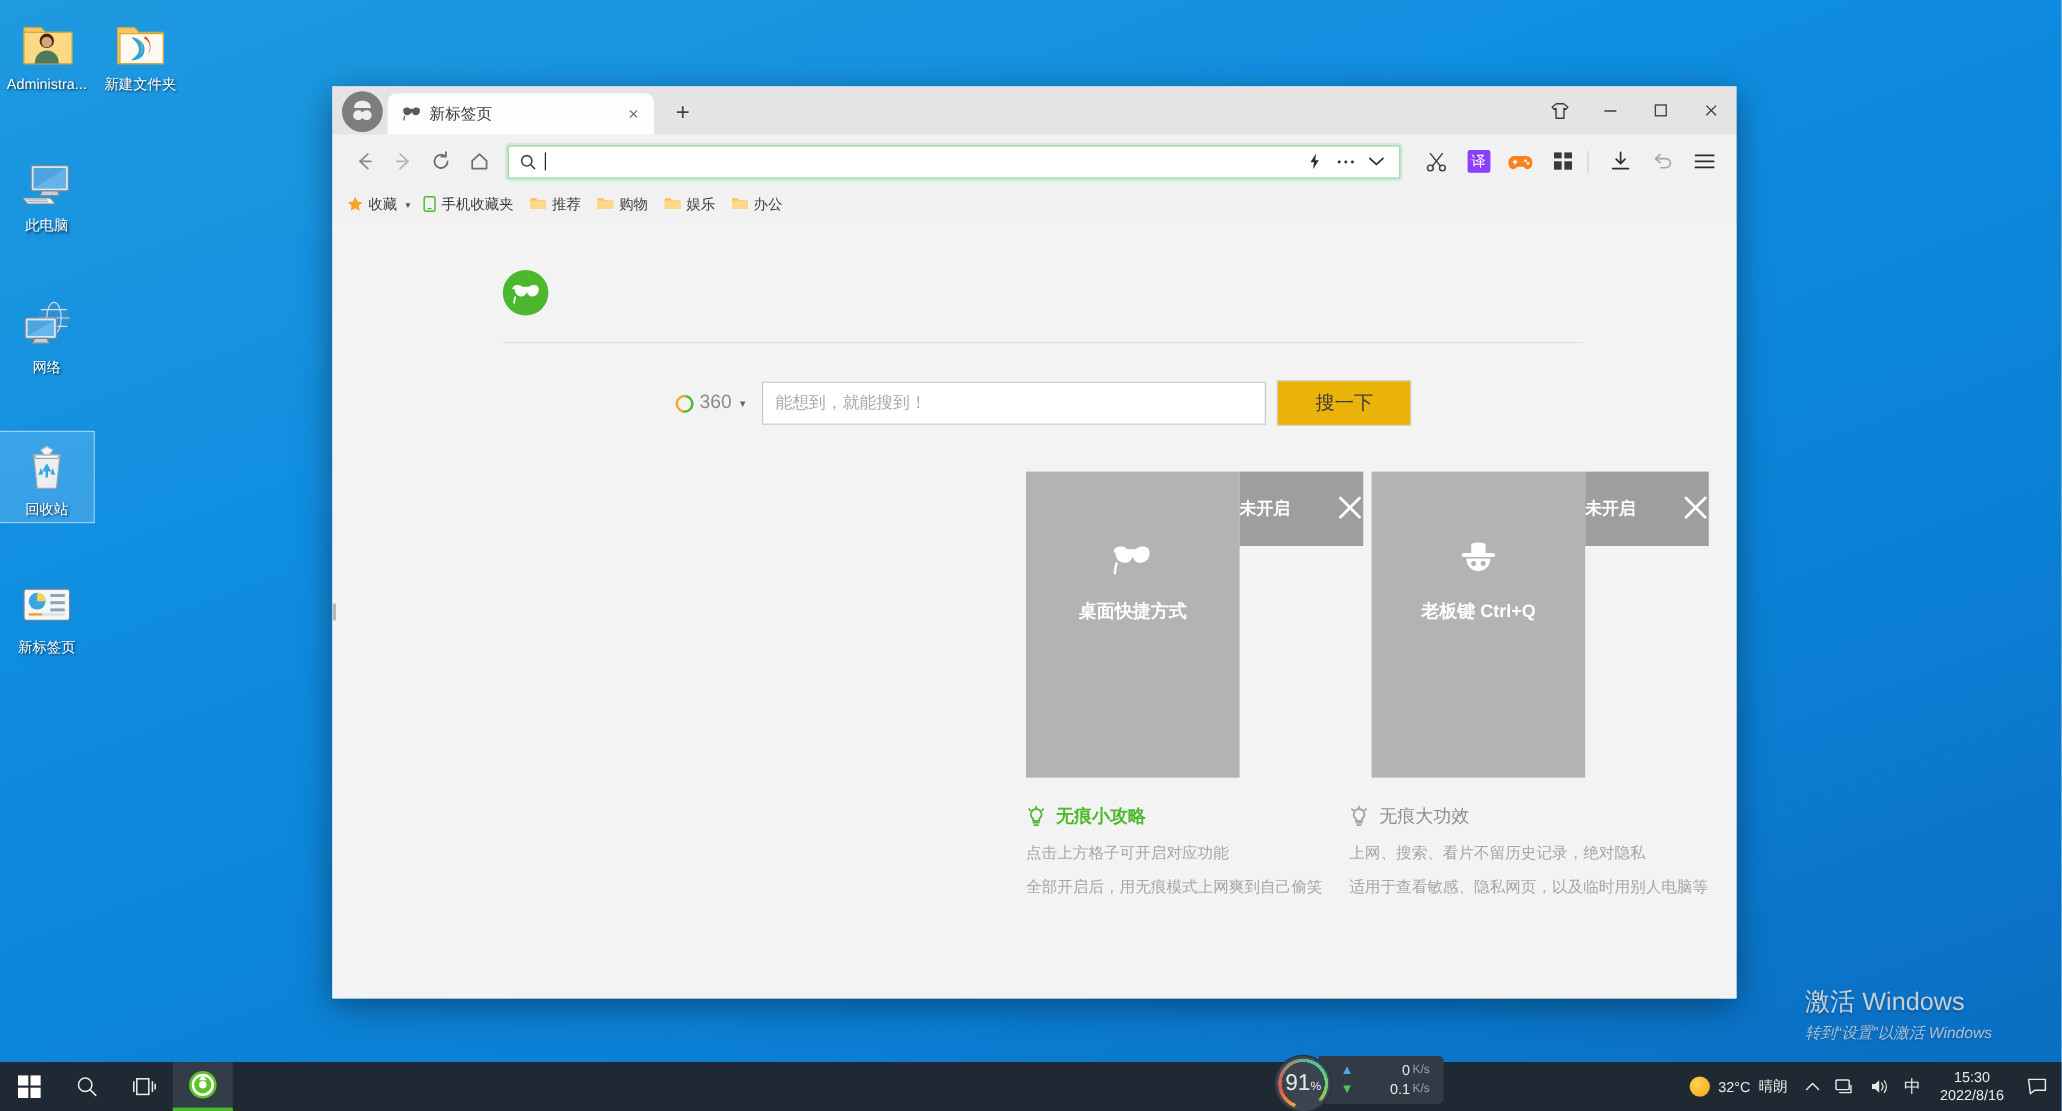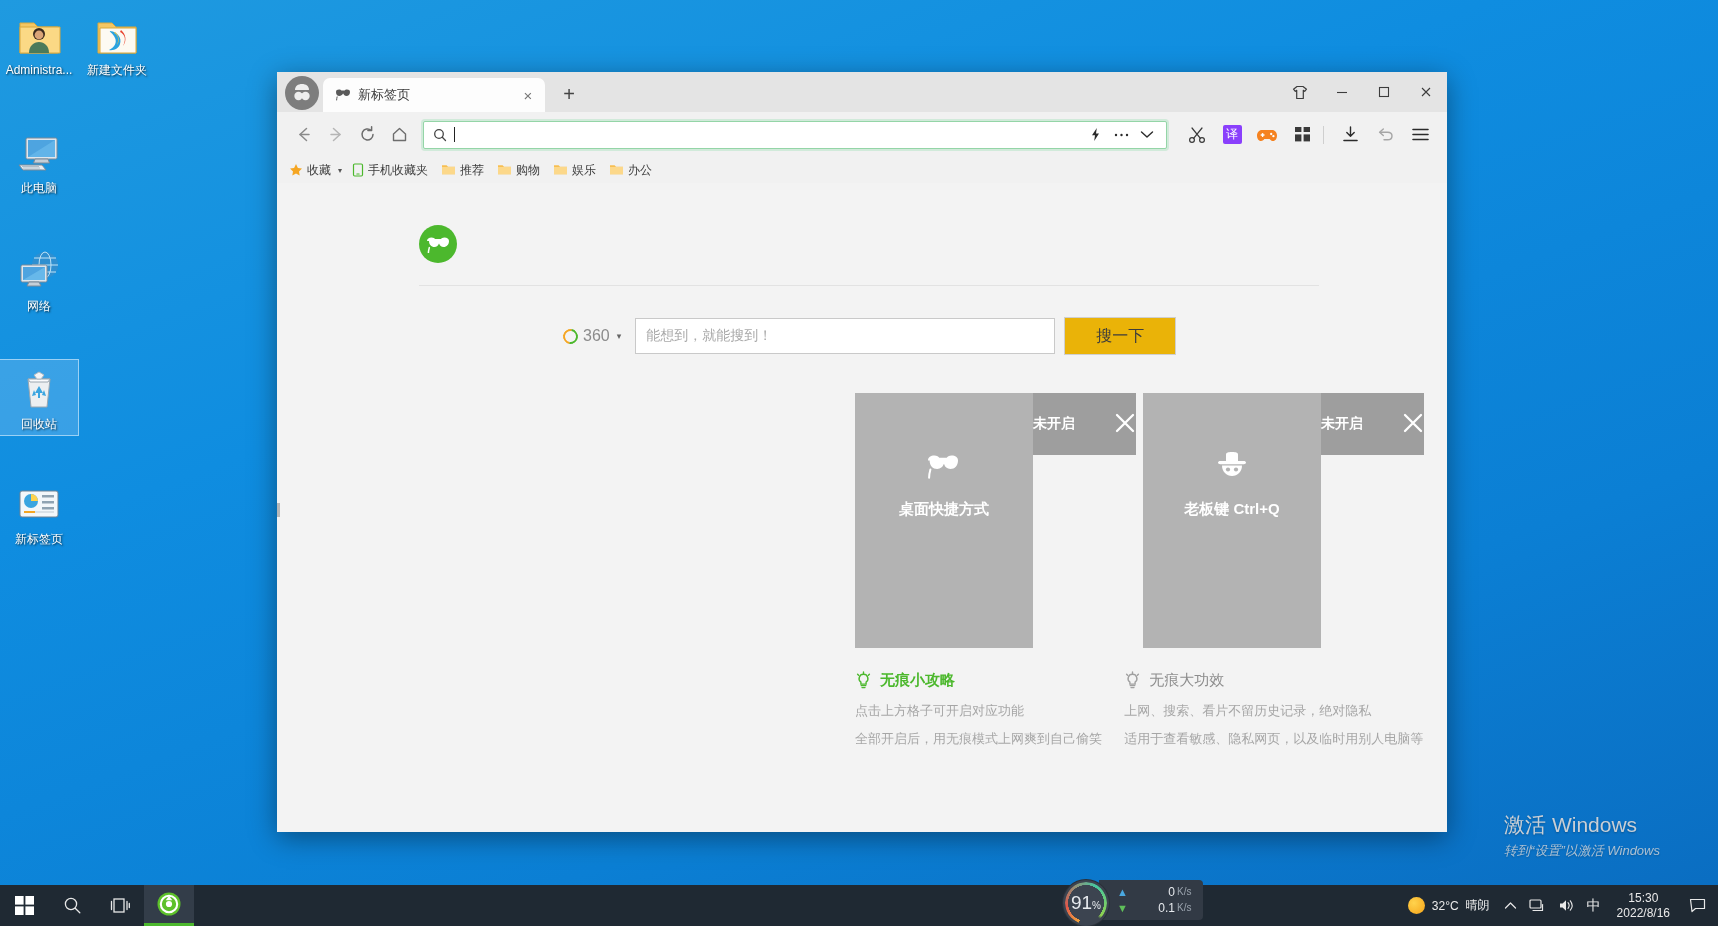--- a/index.html
+++ b/index.html
@@ -145,21 +145,21 @@
   .tip.second .th { color: #8d8d8d; font-weight: 400; }
   .tip .th .bico { margin-right: 8px; display: flex; }
   .tip .line { margin-top: 13px; color: #a6a6a6; font-size: 13px; line-height: 15px; }
   #vscroll {
     position: absolute; right: 0; top: 0; bottom: 0; width: 14px; background: #f3f3f3;
   }
   #vscroll .thumb { position:absolute; left:3px; top:80px; width:8px; height:0px; background:#cfcfcf; border-radius:4px;}
   #leftnub { position: absolute; left: 0; top: 320px; width: 3px; height: 14px; background: #b8b8b8; }
   
   #watermark {
-    position: absolute; right: 58px; bottom: 66px; text-align: left; color: #c9cfd6;
+    position: absolute; right: 58px; bottom: 56px; text-align: left; color: #c9cfd6;
     text-shadow: 0 1px 2px rgba(0,0,0,.25); user-select: none;
   }
   #watermark .w1 { font-size: 21px; }
   #watermark .w2 { font-size: 13px; margin-top: 3px; opacity: .85; font-style: italic; }
   
   #perf {
     position: absolute; left: 1063px; bottom: 0px; height: 46px;
     display: flex; align-items: flex-start;
   }
   #perf .ring {

